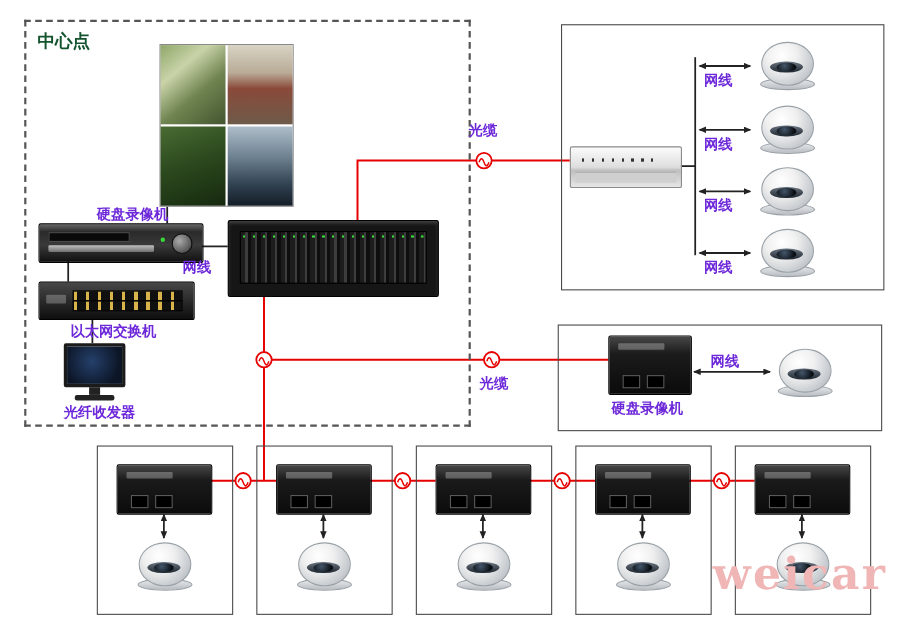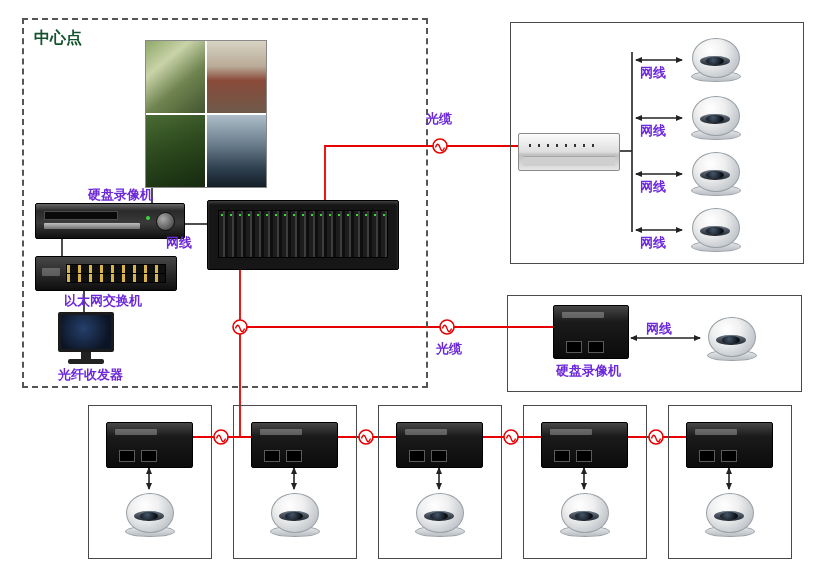--- a/index.html
+++ b/index.html
@@ -272,14 +272,15 @@
     <span class="p1"></span>
     <span class="p2"></span>
   </div>
   <div class="cam" style="left:702px;top:493px;">
     <span class="mount"></span>
     <span class="dome"></span>
     <span class="band"></span>
     <span class="lens"></span>
   </div>
 
+  <div class="watermark" style="left:648px;top:498px;">weicar</div>
 
 </div>
 
 </body></html>

